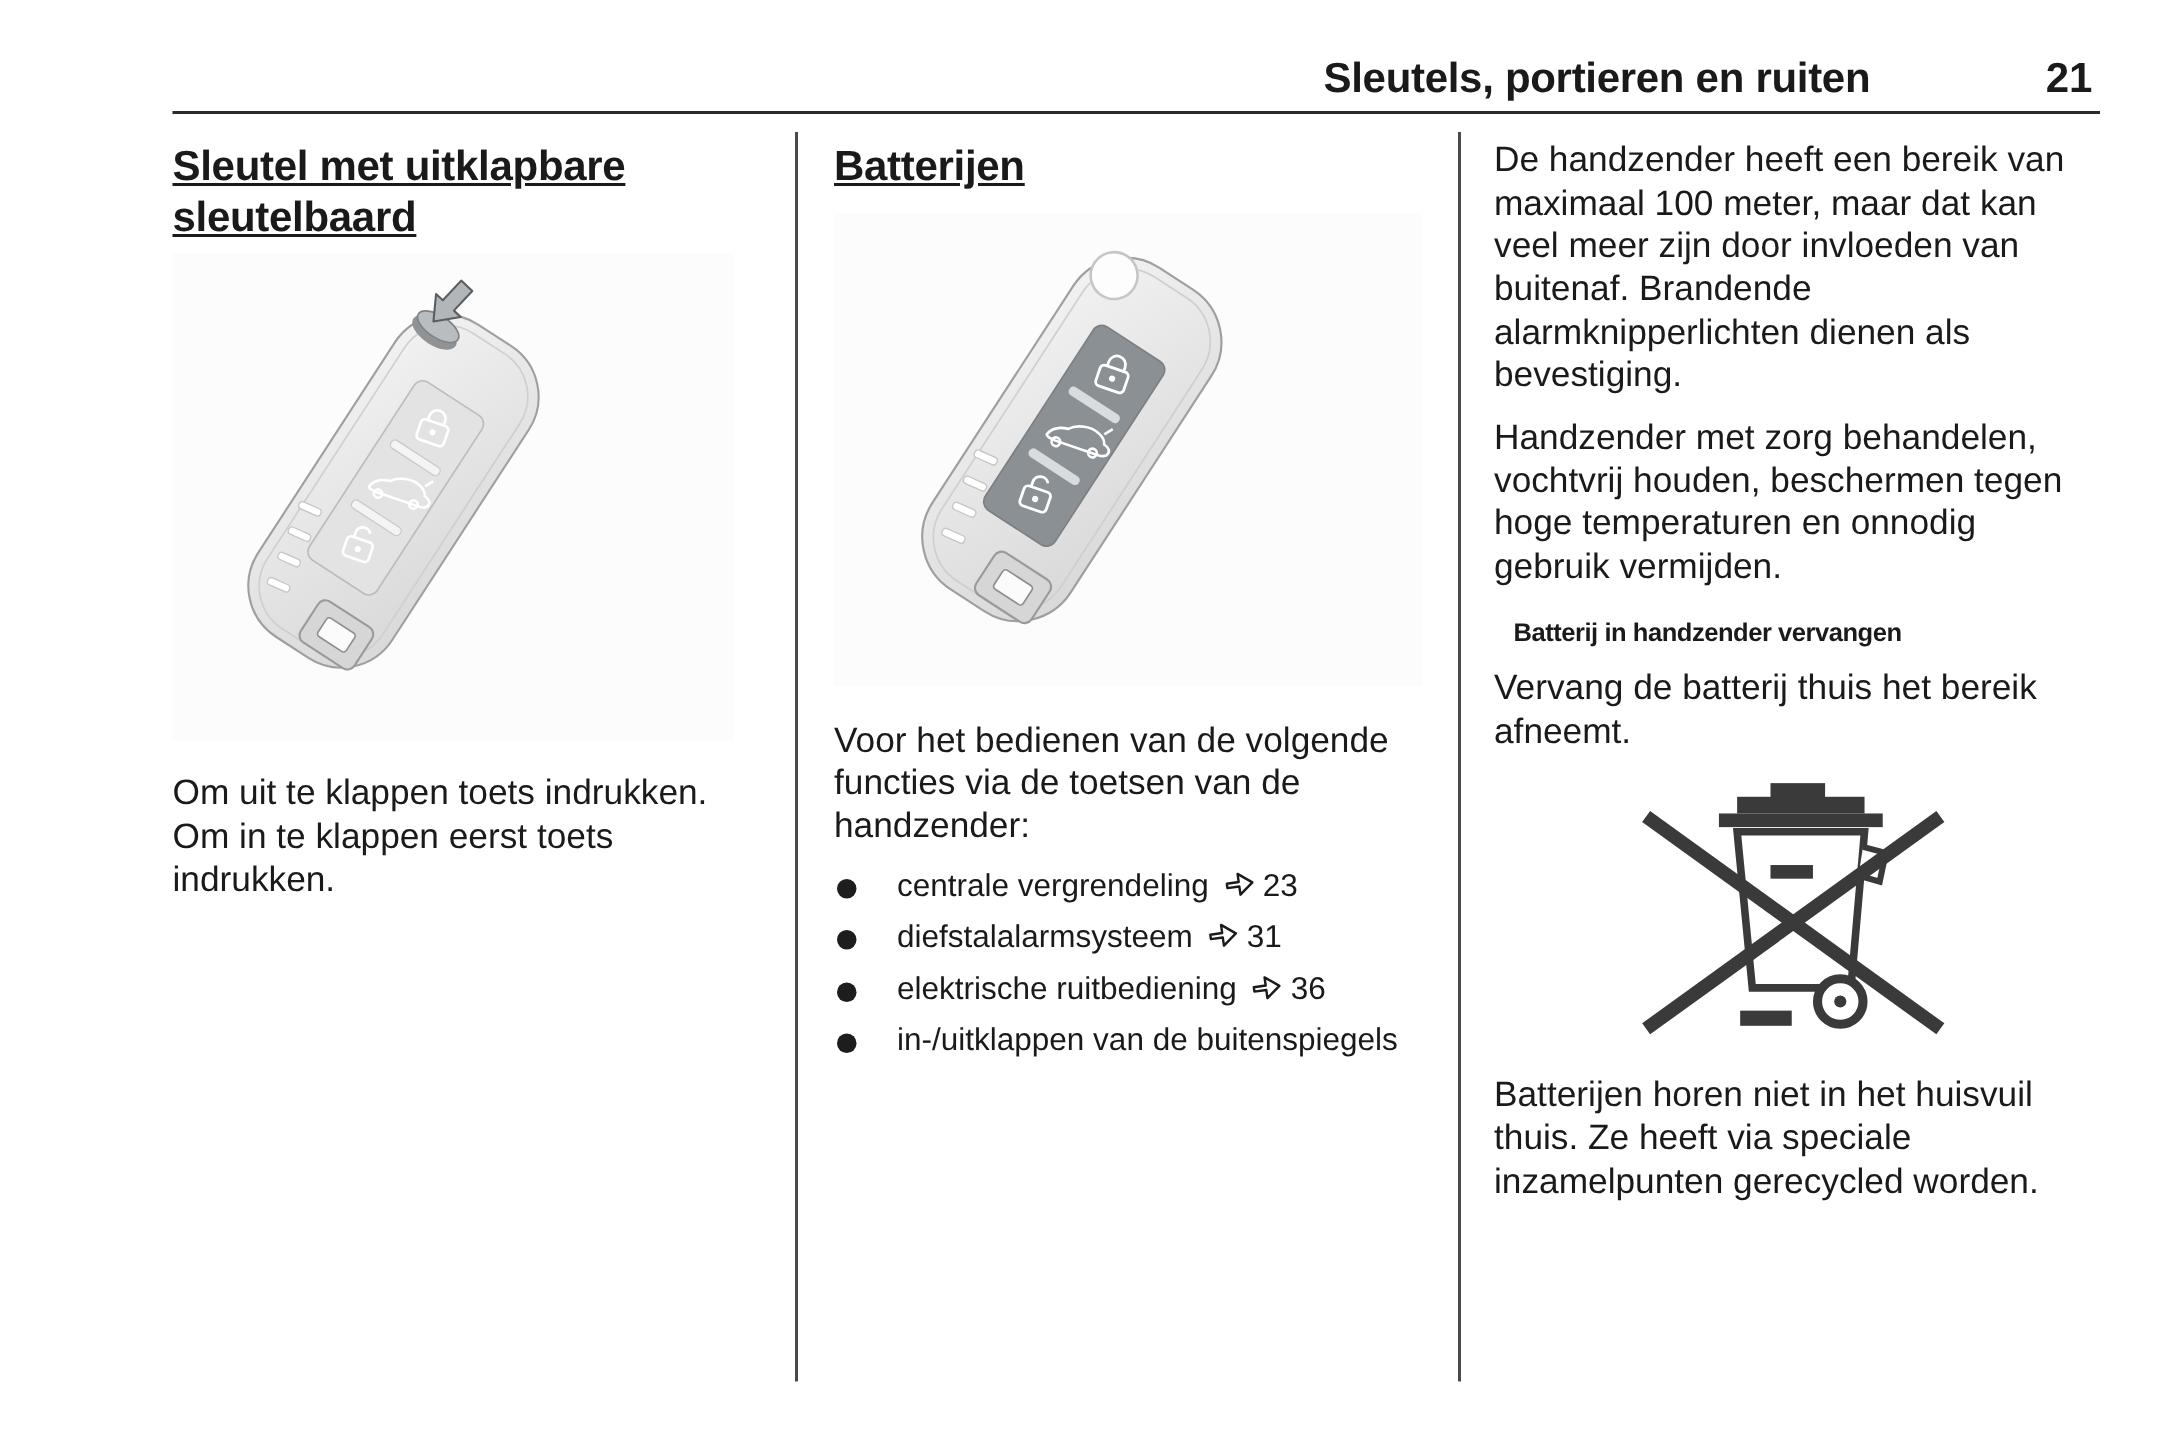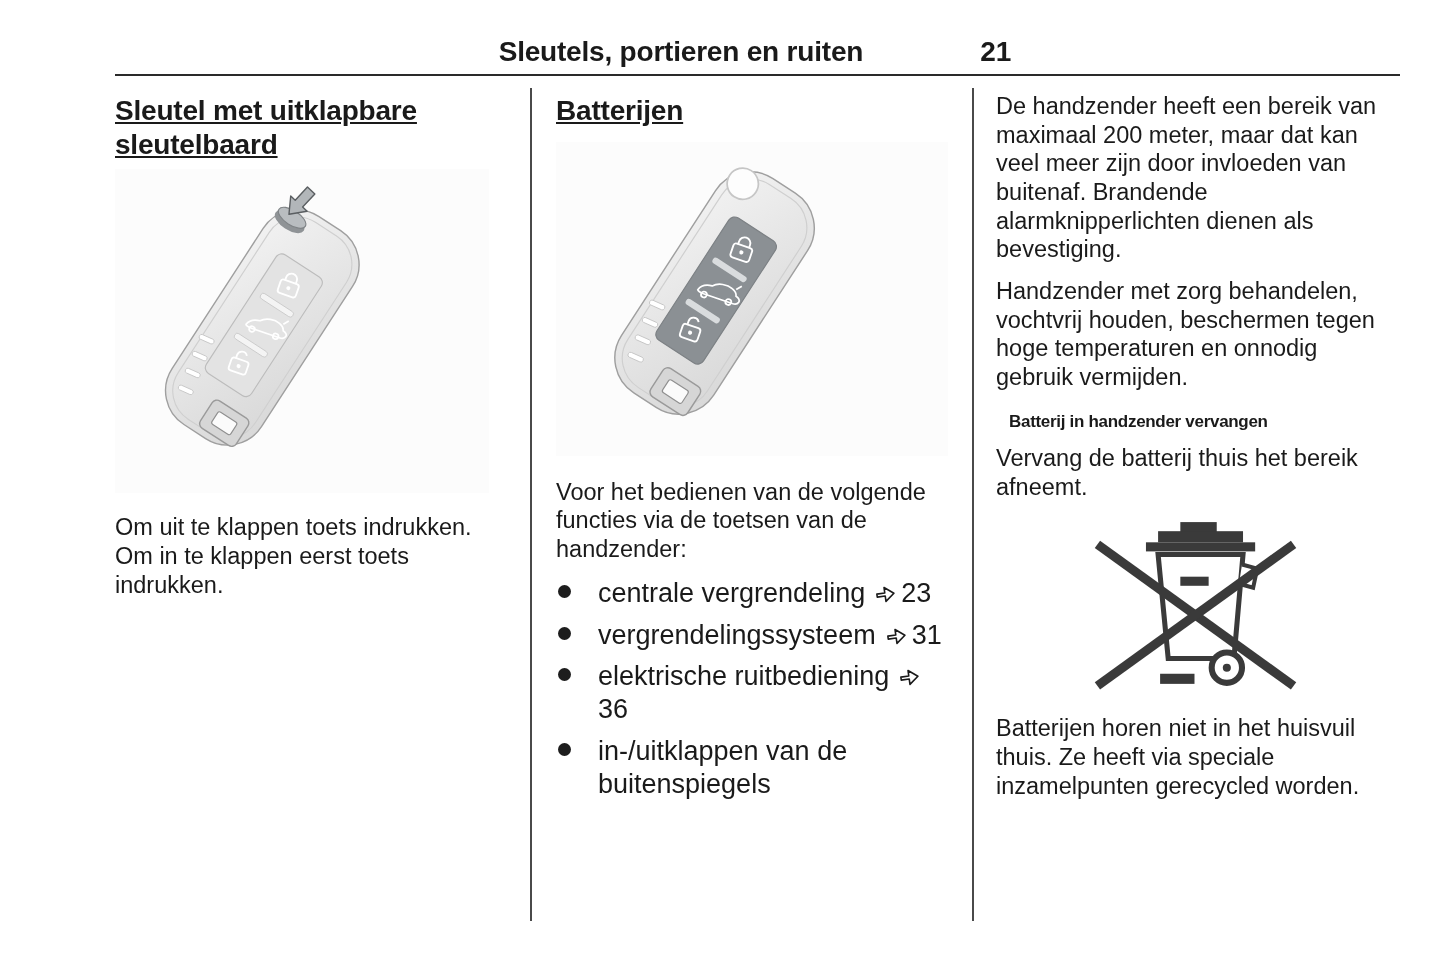--- a/index.html
+++ b/index.html
@@ -3,21 +3,21 @@
 <meta charset="utf-8">
 <style>
   html,body{margin:0;padding:0;background:#ffffff;}
   body{
     width:1445px;height:965px;position:relative;overflow:hidden;
     font-family:"Liberation Sans", sans-serif;color:#1a1a1a;
     -webkit-font-smoothing:antialiased;
   }
   
   .page-header{position:absolute;left:115px;top:36px;width:1280px;
-    display:flex;justify-content:center;align-items:baseline;}
+    display:flex;justify-content:flex-end;align-items:baseline;}
   .page-header .title{font-size:28px;font-weight:bold;letter-spacing:-0.2px;}
   .page-header .pagenum{font-size:28px;font-weight:bold;margin-left:117px;}
   .header-rule{position:absolute;left:115px;top:74px;width:1285px;height:2px;background:#2a2a2a;}
 
   
   .v-divider{position:absolute;top:88px;height:833px;width:2px;background:#4a4a4a;}
   .v-divider.d1{left:530px;}
   .v-divider.d2{left:972px;}
 
   
@@ -27,21 +27,21 @@
   .col-right{left:996px;width:398px;}
 
   h2.col-heading{font-size:28px;font-weight:bold;line-height:1.2;margin:2px 0 8px 0;letter-spacing:-0.2px;text-decoration:underline;}
   h3.sub-heading{font-size:17px;font-weight:bold;line-height:1.2;margin:20px 0 12px 13px;letter-spacing:-0.3px;}
   p.body-text{font-size:23.5px;line-height:1.22;margin:0 0 13px 0;}
 
   figure.illustration{margin:4px 0 20px 0;padding:0;background:#fcfcfc;}
   .col-mid figure.illustration{margin:14px 0 22px 0;}
 
   ul.fn-list{list-style:none;margin:10px 0 0 0;padding:0;}
-  ul.fn-list li{display:flex;align-items:flex-start;margin:0 0 9px 0;font-size:27px;line-height:1.22;}
+  ul.fn-list li{display:flex;align-items:flex-start;margin:0 0 9px 0;font-size:21px;line-height:1.22;}
   ul.fn-list .dot{flex:0 0 13px;width:13px;height:13px;border-radius:50%;background:#1d1d1d;margin:8px 27px 0 2px;}
   ul.fn-list .item-text{flex:1;}
   .ref-arrow{display:inline-block;vertical-align:-2px;margin:0 5px 0 9px;}
   .icon-center{text-align:center;margin:8px 0 14px 0;}
 </style>
 </head>
 <body>
 
 <div class="page-header">
   <span class="title">Sleutels, portieren en ruiten</span>
@@ -174,39 +174,39 @@
 
   <ul class="fn-list">
     <li>
       <span class="dot"></span>
       <span class="item-text"><span>centrale vergrendeling</span><svg class="ref-arrow" width="22" height="19" viewBox="0 0 22 19">
             <polygon points="3,8 11,8 11,2.5 20,9.5 11,16.5 11,11 3,11" fill="#ffffff" stroke="#1a1a1a" stroke-width="1.6" stroke-linejoin="round" transform="rotate(-8 11 9.5)"></polygon>
           </svg><span>23</span></span>
     </li>
     <li>
       <span class="dot"></span>
-      <span class="item-text"><span>vergrendelingssysteem</span><svg class="ref-arrow" width="22" height="19" viewBox="0 0 22 19">
+      <span class="item-text"><span>diefstalalarmsysteem</span><svg class="ref-arrow" width="22" height="19" viewBox="0 0 22 19">
             <polygon points="3,8 11,8 11,2.5 20,9.5 11,16.5 11,11 3,11" fill="#ffffff" stroke="#1a1a1a" stroke-width="1.6" stroke-linejoin="round" transform="rotate(-8 11 9.5)"></polygon>
           </svg><span>31</span></span>
     </li>
     <li>
       <span class="dot"></span>
       <span class="item-text"><span>elektrische ruitbediening</span><svg class="ref-arrow" width="22" height="19" viewBox="0 0 22 19">
             <polygon points="3,8 11,8 11,2.5 20,9.5 11,16.5 11,11 3,11" fill="#ffffff" stroke="#1a1a1a" stroke-width="1.6" stroke-linejoin="round" transform="rotate(-8 11 9.5)"></polygon>
           </svg><span>36</span></span>
     </li>
     <li>
       <span class="dot"></span>
       <span class="item-text"><span>in-/uitklappen van de buitenspiegels</span></span>
     </li>
   </ul>
 </div>
 
 <div class="col col-right">
-  <p class="body-text">De handzender heeft een bereik van maximaal 200 meter, maar dat kan veel meer zijn door invloeden van buitenaf. Brandende alarmknipperlichten dienen als bevestiging.</p>
+  <p class="body-text">De handzender heeft een bereik van maximaal 100 meter, maar dat kan veel meer zijn door invloeden van buitenaf. Brandende alarmknipperlichten dienen als bevestiging.</p>
   <p class="body-text">Handzender met zorg behandelen, vochtvrij houden, beschermen tegen hoge temperaturen en onnodig gebruik vermijden.</p>
 
   <h3 class="sub-heading">Batterij in handzender vervangen</h3>
   <p class="body-text">Vervang de batterij thuis het bereik afneemt.</p>
 
   <div class="icon-center">
     <svg width="235" height="182" viewBox="0 0 230 180">
 
       <rect x="100" y="8" width="36" height="10" fill="#3a3a3a"></rect>
       <rect x="78" y="17" width="84" height="11" fill="#3a3a3a"></rect>

